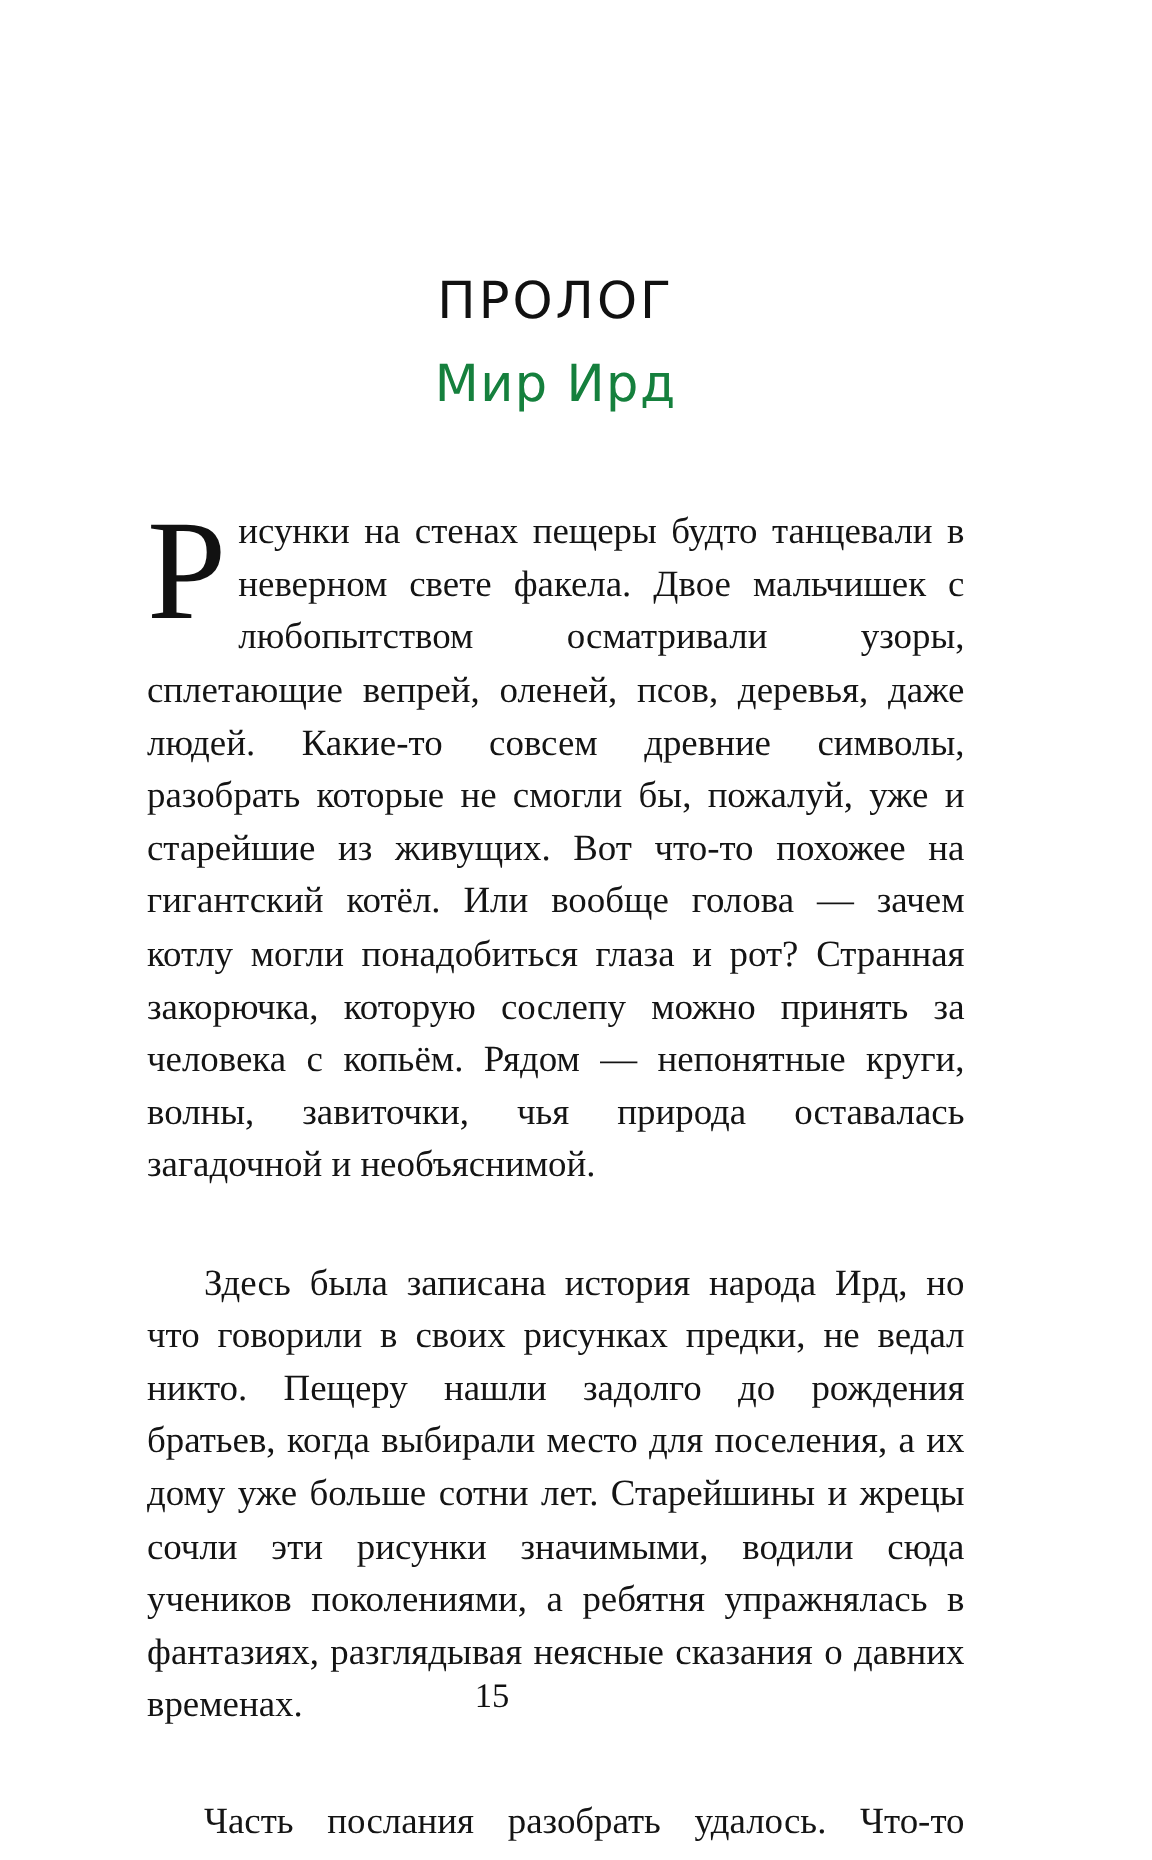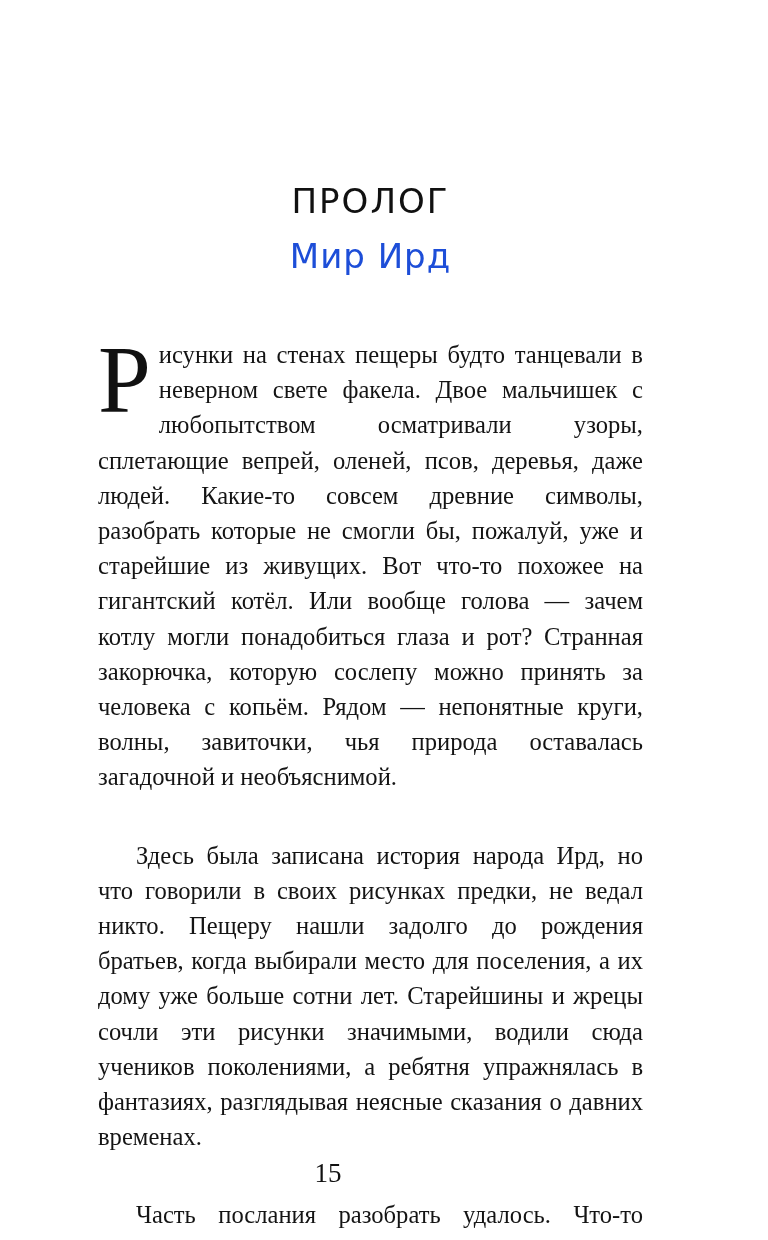--- a/index.html
+++ b/index.html
@@ -32,21 +32,21 @@
     color: #111;
     line-height: 1.25;
     margin: 0;
   }
   .chapter-title {
     font-family: "DejaVu Sans", sans-serif;
     font-size: 34px;
     letter-spacing: 1px;
     text-align: center;
     font-weight: 400;
-    color: #1d4ed8;
+    color: #15803d;
     line-height: 1.25;
     margin: 12px 0 0 0;
   }
   .body-text {
     margin-top: 60px;
   }
   p.para {
     margin: 0;
     font-size: 24.6px;
     line-height: 35.2px;
@@ -71,24 +71,23 @@
     margin-top: 2px;
     font-weight: 400;
     color: #111;
   }
   .folio {
     position: absolute;
     left: 0;
     right: 0;
     top: 1118px;
     text-align: center;
-    font-size: 27px;
+    font-size: 23px;
     color: #111;
     font-family: "Liberation Serif", serif;
-    margin-top: 40px;
   }
 </style>
 </head>
 <body>
 
 <div class="page">
 
   <div class="content">
 
     <div class="chapter-label">ПРОЛОГ</div>

